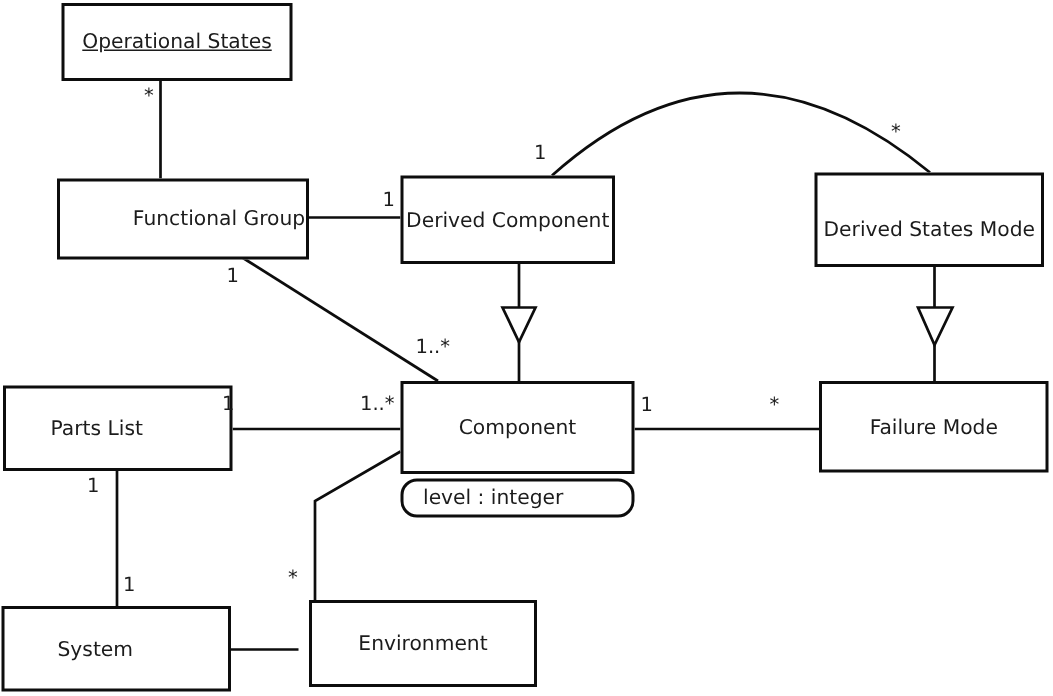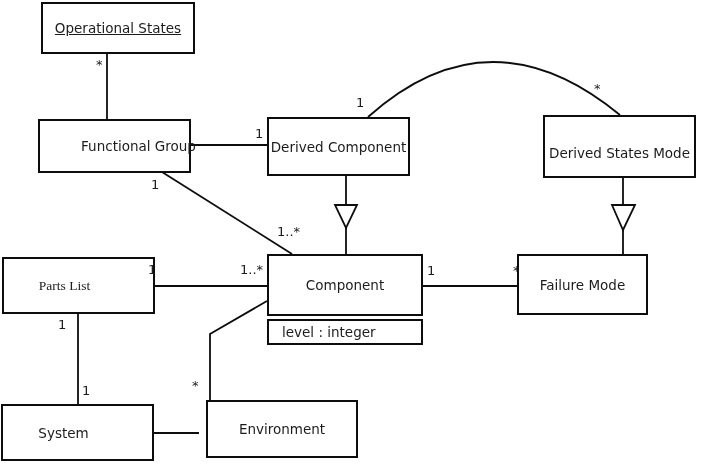--- a/index.html
+++ b/index.html
@@ -29,20 +29,21 @@
     display: flex; align-items: center; justify-content: center;
     font-size: 13.5px; color: #1c1c1c;
     white-space: nowrap;
   }
   .node.shift-left   { padding-right: 28px; }
   .node.shift-right  { padding-left: 14px; }
   .node.shift-down   { padding-top: 13px; }
   .node.attrs {
     justify-content: flex-start;
     padding-left: 13px;
+    border-radius: 11px;
   }
   .mult {
     position: absolute;
     font-size: 13px; line-height: 1;
     color: #1c1c1c;
     white-space: nowrap;
   }
 </style>
 </head>
 <body>
@@ -62,45 +63,45 @@
     <line x1="623" y1="178" x2="623" y2="254"></line>
     <path d="M 368 117 Q 490 8 620 115"></path>
     <polygon points="335,205 357,205 346,228"></polygon>
     <polygon points="612,205 635,205 623,230"></polygon>
   </svg>
 
   <div class="node" style="left:41px; top:2px; width:154px; height:52px;text-decoration:underline;">
     <span>Operational States</span>
   </div>
 
-  <div class="node shift-right" style="left:38px; top:119px; width:153px; height:54px;padding-left:48px;">
+  <div class="node shift-right" style="left:38px; top:119px; width:168px; height:54px;padding-left:48px;">
     <span>Functional Group</span>
   </div>
 
   <div class="node" style="left:267px; top:117px; width:143px; height:59px;">
     <span>Derived Component</span>
   </div>
 
   <div class="node shift-down" style="left:543px; top:115px; width:153px; height:63px;">
     <span>Derived States Mode</span>
   </div>
 
-  <div class="node shift-left" style="left:2px; top:257px; width:153px; height:57px;font-family:Liberation Serif, serif;">
+  <div class="node shift-left" style="left:2px; top:257px; width:153px; height:57px;">
     <span>Parts List</span>
   </div>
 
   <div class="node" style="left:267px; top:254px; width:156px; height:62px;">
     <span>Component</span>
   </div>
 
   <div class="node attrs" style="left:267px; top:319px; width:156px; height:26px;">
     <span>level : integer</span>
   </div>
 
-  <div class="node" style="left:517px; top:254px; width:131px; height:61px;">
+  <div class="node" style="left:546px; top:254px; width:153px; height:61px;">
     <span>Failure Mode</span>
   </div>
 
   <div class="node shift-left" style="left:1px; top:404px; width:153px; height:57px;">
     <span>System</span>
   </div>
 
   <div class="node" style="left:206px; top:400px; width:152px; height:58px;">
     <span>Environment</span>
   </div>

